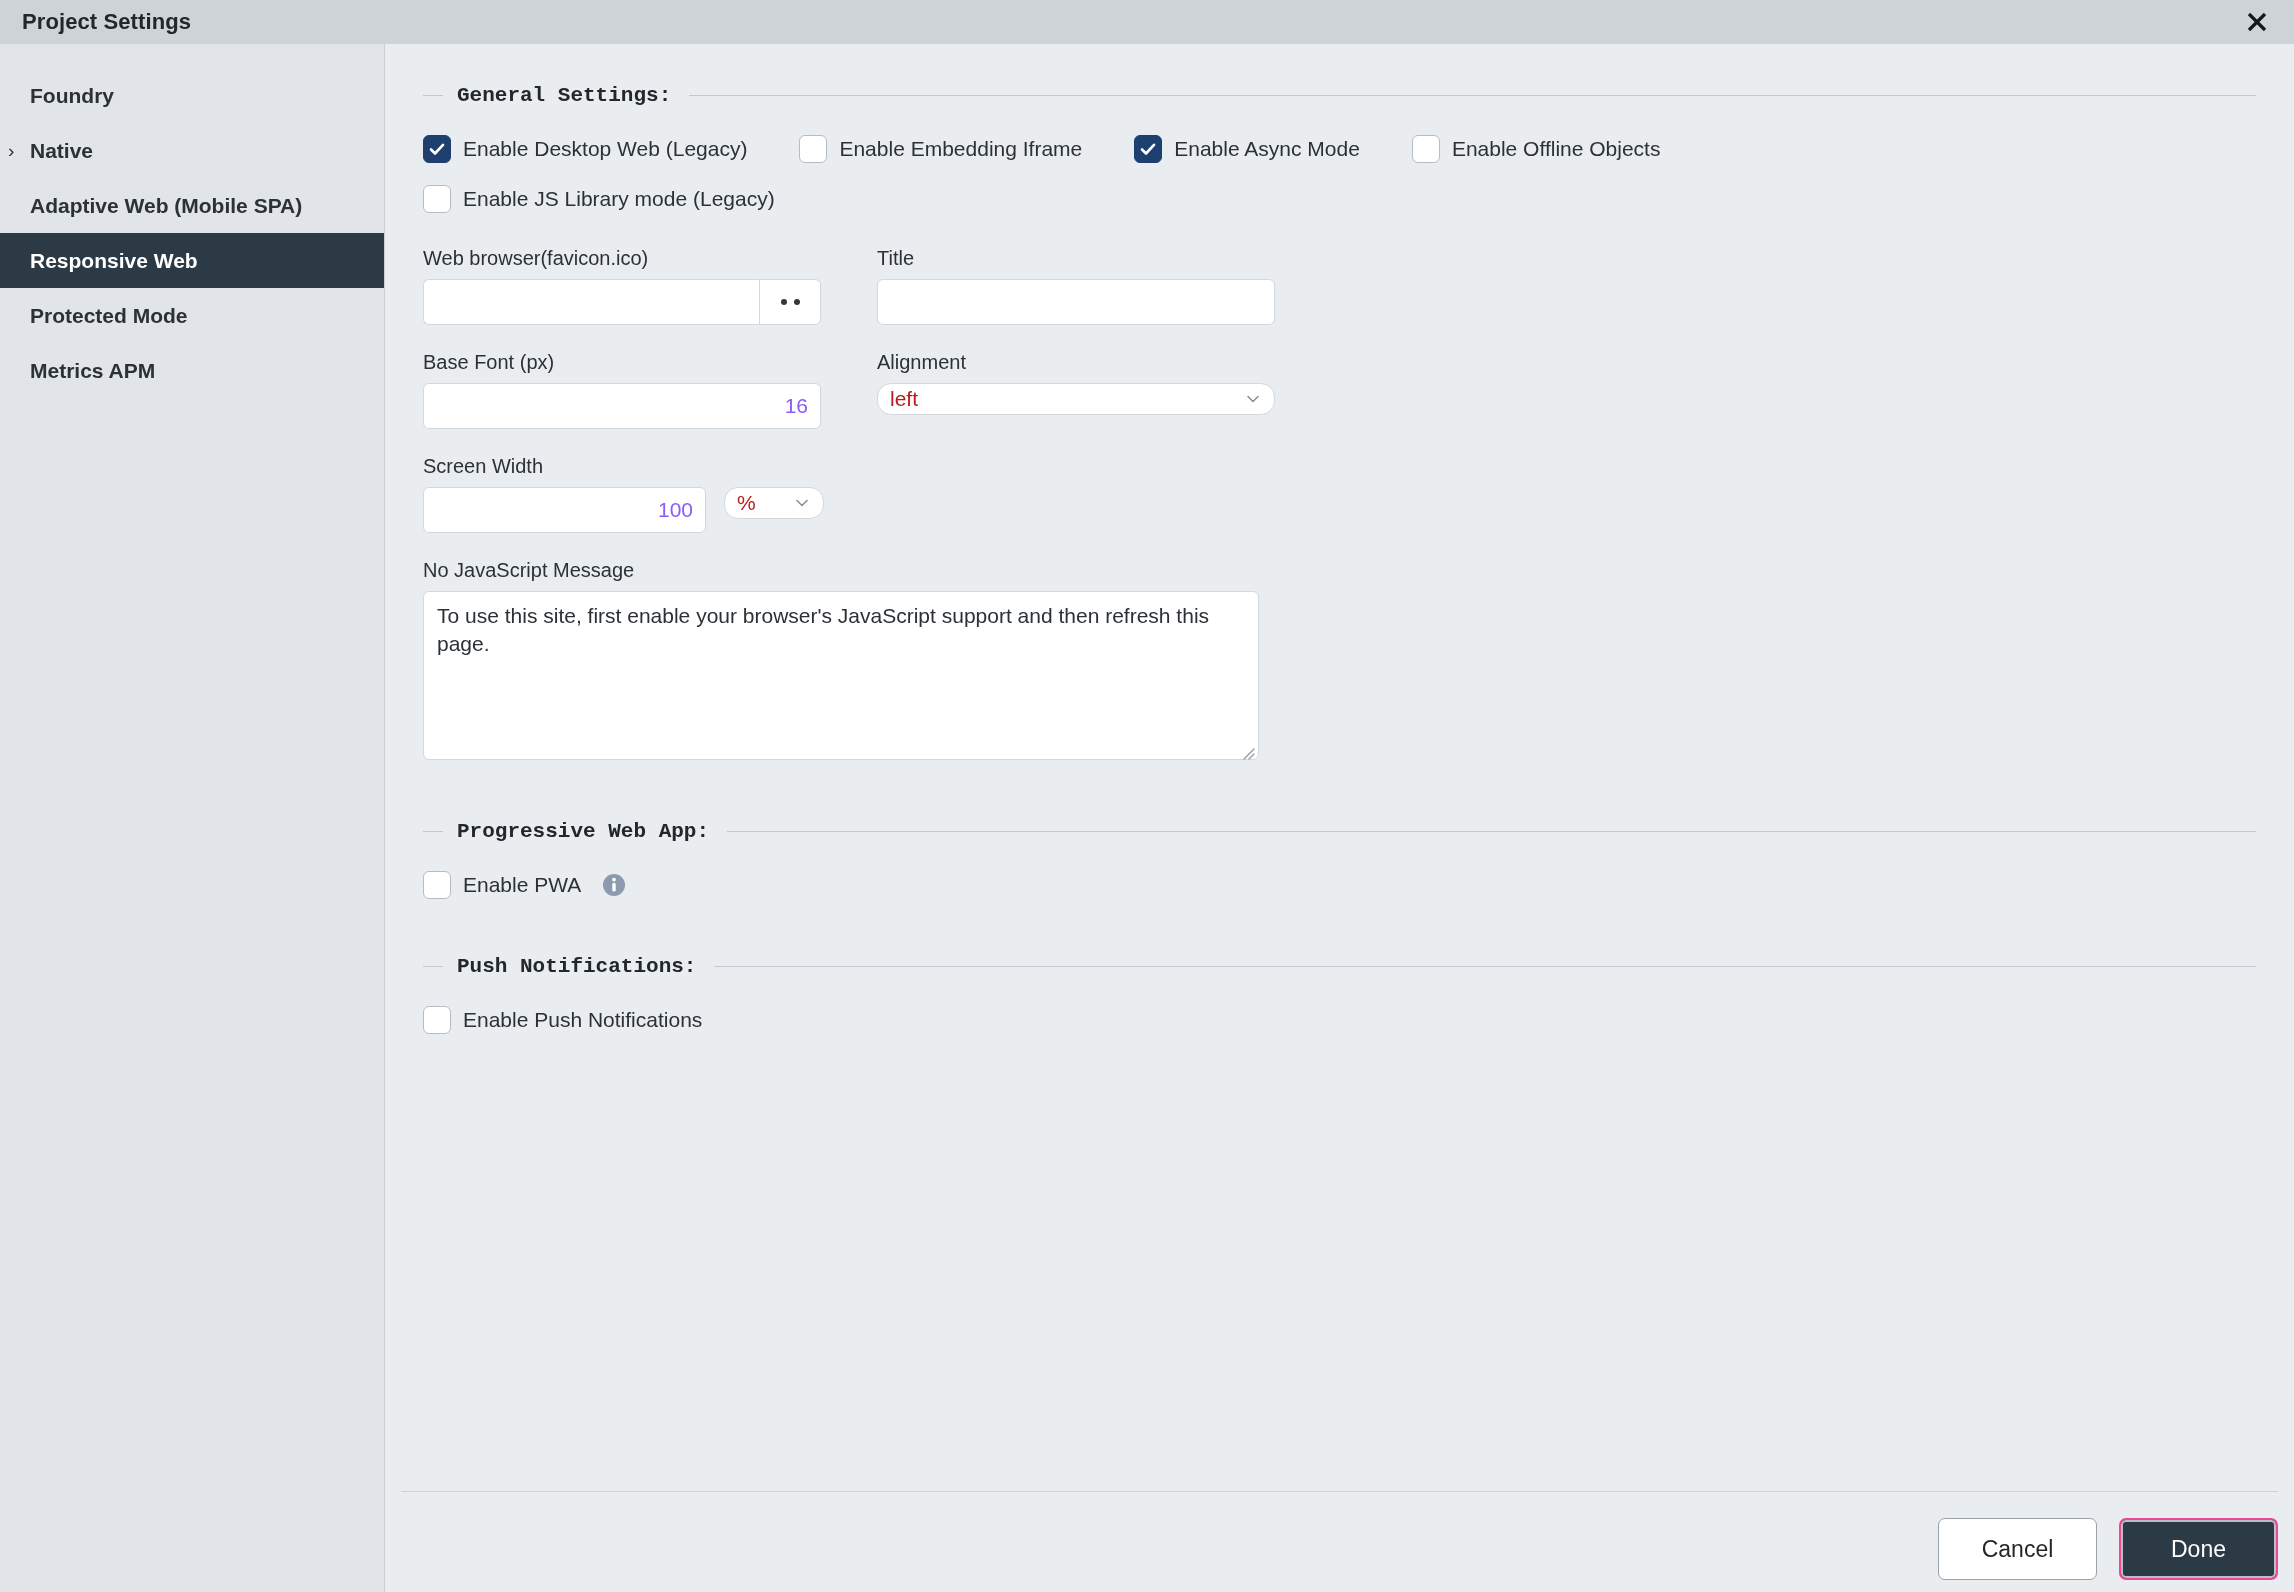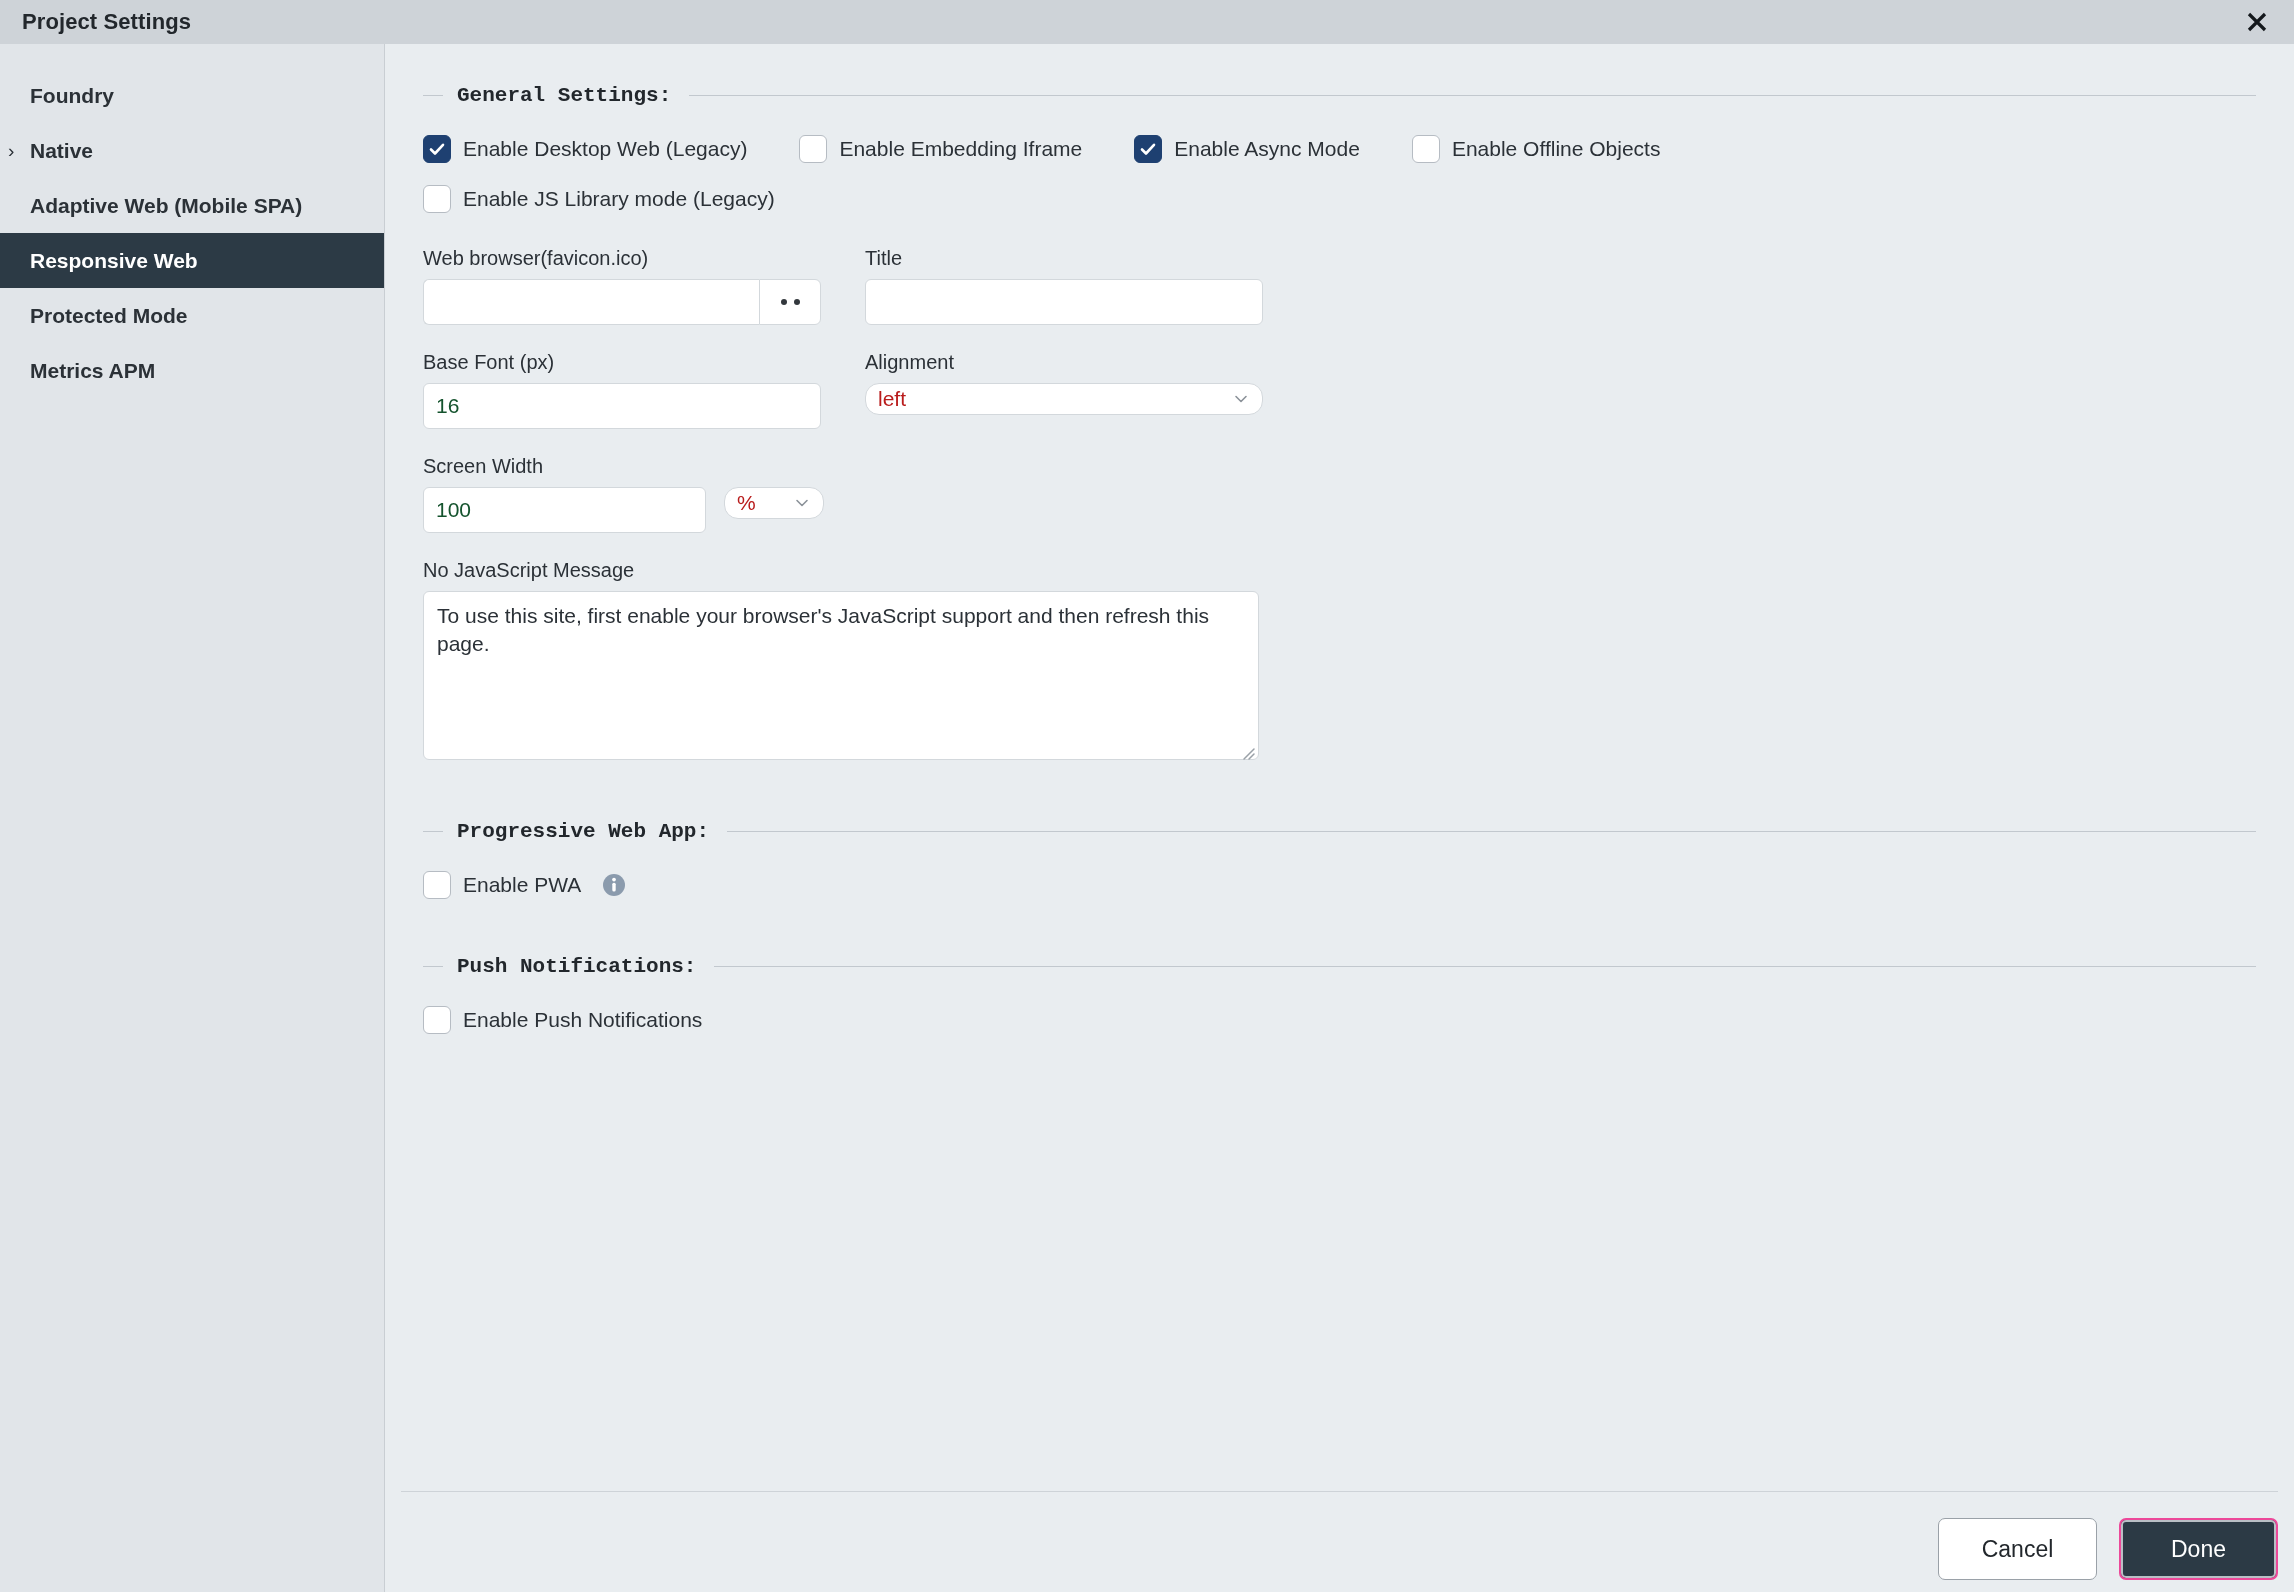--- a/index.html
+++ b/index.html
@@ -142,33 +142,34 @@
     white-space: nowrap;
   }
 
   .field-label {
     font-size: 20px;
     color: #2b3137;
     margin-bottom: 9px;
     display: block;
   }
 
-  .row { display: flex; gap: 44px; margin-bottom: 26px; }
+  .row { display: flex; gap: 56px; margin-bottom: 26px; }
   .fieldgroup { display: flex; flex-direction: column; }
 
   .textinput {
     height: 46px;
     border: 1px solid #d3d8dc;
     border-radius: 6px;
     background: #ffffff;
     font-size: 21px;
-    color: #14532d;
+    color: #8b5cf6;
     padding: 0 12px;
     font-family: "Liberation Sans", sans-serif;
     outline: none;
+    text-align: right;
   }
 
   .input-with-btn { display: flex; }
   .input-with-btn .textinput {
     border-top-right-radius: 0;
     border-bottom-right-radius: 0;
     border-right: none;
     width: 336px;
   }
   .pickbtn {

